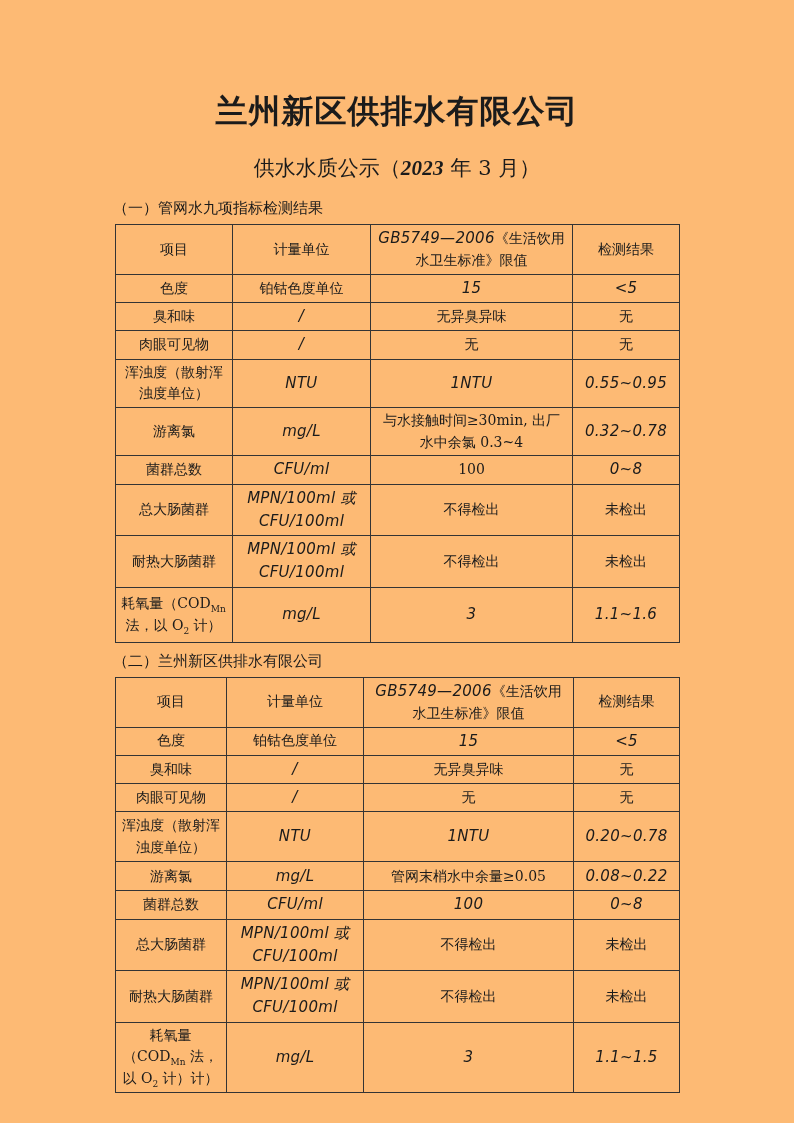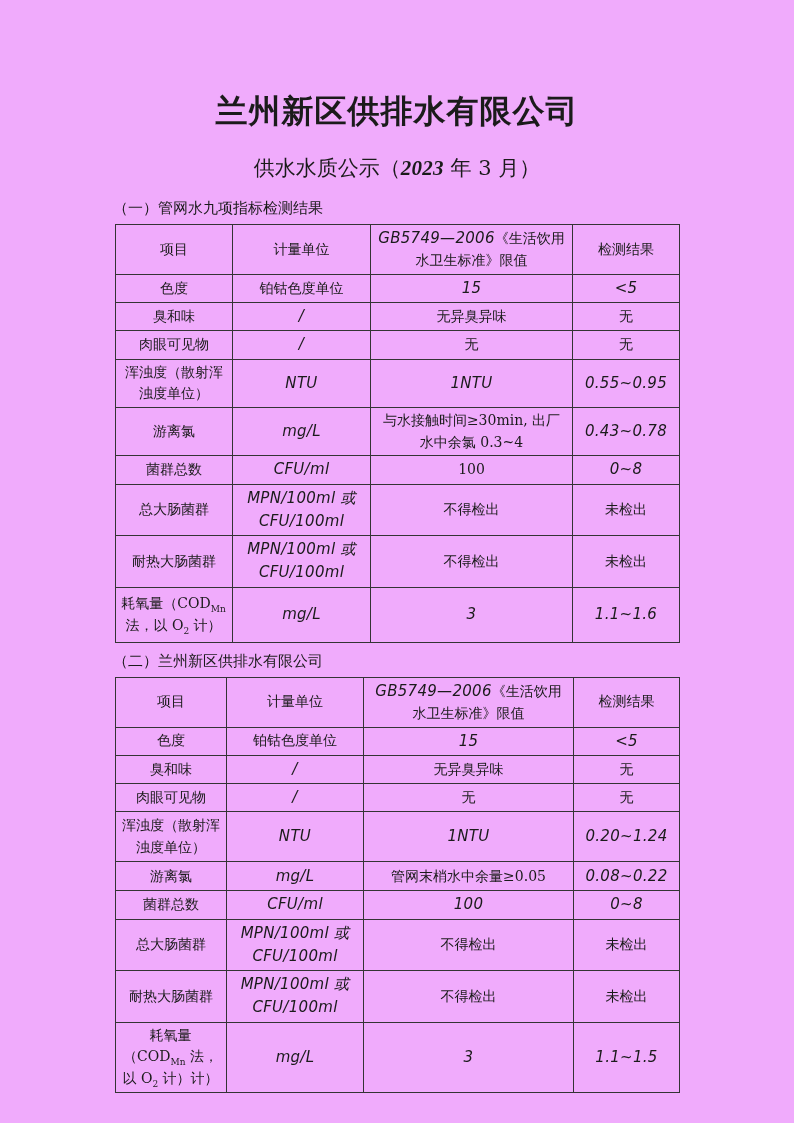--- a/index.html
+++ b/index.html
@@ -1,17 +1,17 @@
 <!DOCTYPE html>
 <html><head>
 <meta charset="utf-8">
 <style>
   html, body { margin: 0; padding: 0; background: #e8e8e8; }
   .page {
-    width: 794px; height: 1123px; margin: 0 auto; background: #f0abfc;
+    width: 794px; height: 1123px; margin: 0 auto; background: #fdba74;
     box-sizing: border-box; padding: 90px 115px 0 115px;
     font-family: "DejaVu Serif", "Liberation Serif", serif;
     color: #1b1b1b; overflow: hidden;
   }
   .doc-title {
     font-size: 32px; font-weight: 600; text-align: center;
     margin: 0 0 20px 0; letter-spacing: 1px;
   }
   .doc-subtitle {
     font-size: 21px; font-weight: normal; text-align: center; margin: 0 0 17px 0;
@@ -87,21 +87,21 @@
     <tr class="rh48">
       <td>浑浊度（散射浑浊度单位）</td>
       <td class="hand">NTU</td>
       <td class="hand">1NTU</td>
       <td class="hand">0.55~0.95</td>
     </tr>
     <tr class="rh48">
       <td>游离氯</td>
       <td class="hand">mg/L</td>
       <td>与水接触时间≥30min, 出厂水中余氯 0.3~4</td>
-      <td class="hand">0.43~0.78</td>
+      <td class="hand">0.32~0.78</td>
     </tr>
     <tr class="rh27">
       <td>菌群总数</td>
       <td class="hand">CFU/ml</td>
       <td>100</td>
       <td class="hand">0~8</td>
     </tr>
     <tr class="rh46">
       <td>总大肠菌群</td>
       <td class="hand">MPN/100ml 或 CFU/100ml</td>
@@ -154,21 +154,21 @@
     <tr class="rh23">
       <td>肉眼可见物</td>
       <td class="hand">/</td>
       <td>无</td>
       <td>无</td>
     </tr>
     <tr class="rh50">
       <td>浑浊度（散射浑浊度单位）</td>
       <td class="hand">NTU</td>
       <td class="hand">1NTU</td>
-      <td class="hand">0.20~1.24</td>
+      <td class="hand">0.20~0.78</td>
     </tr>
     <tr class="rh29">
       <td>游离氯</td>
       <td class="hand">mg/L</td>
       <td>管网末梢水中余量≥0.05</td>
       <td class="hand">0.08~0.22</td>
     </tr>
     <tr class="rh24">
       <td>菌群总数</td>
       <td class="hand">CFU/ml</td>

